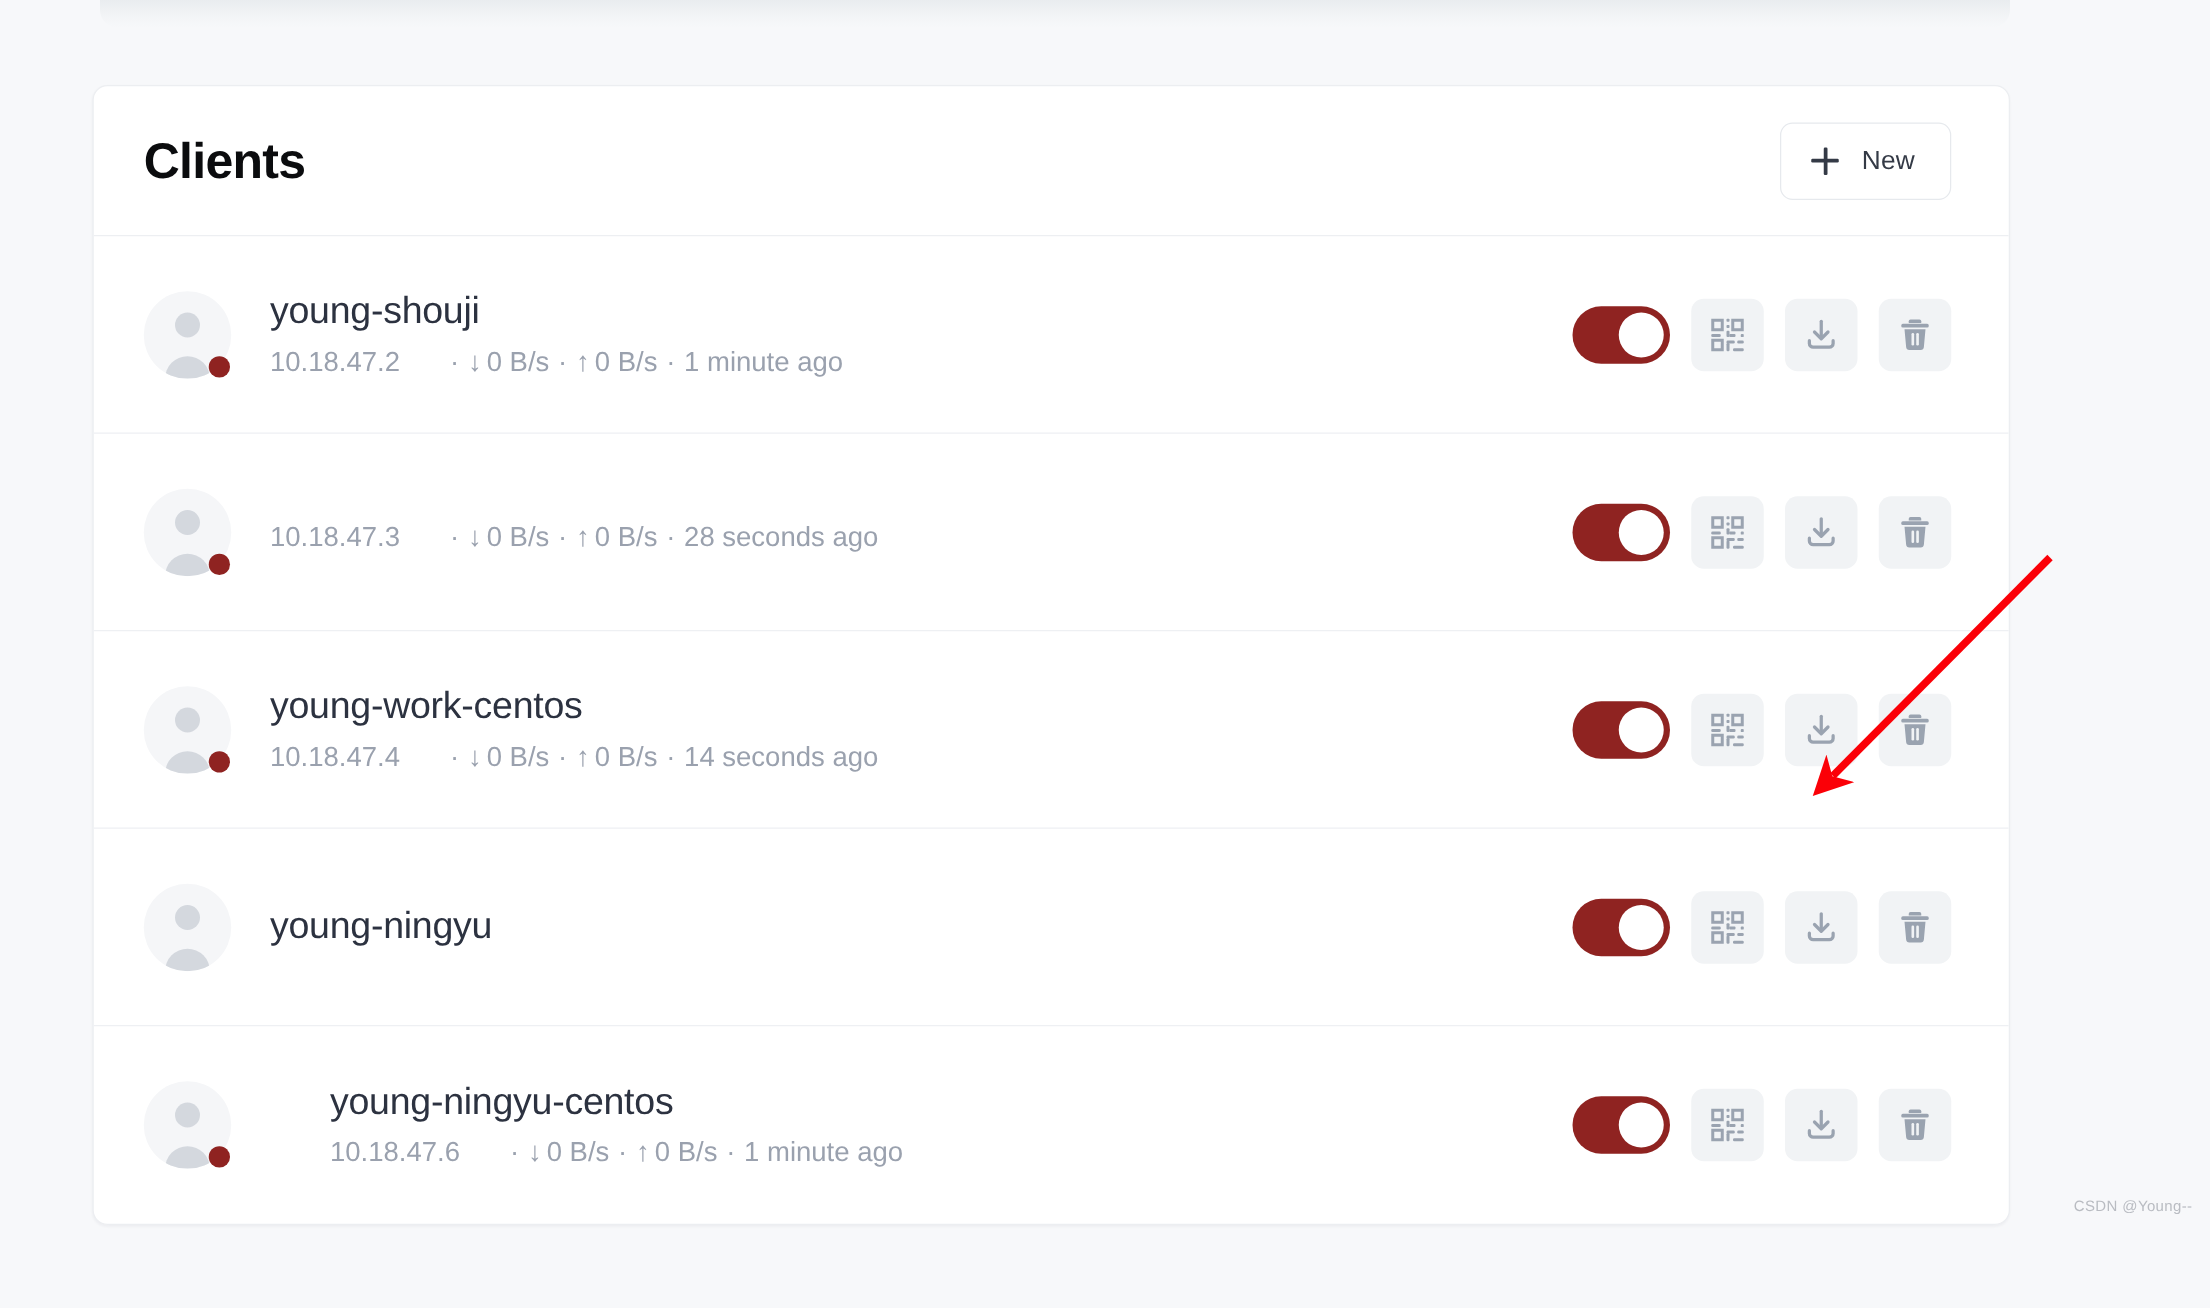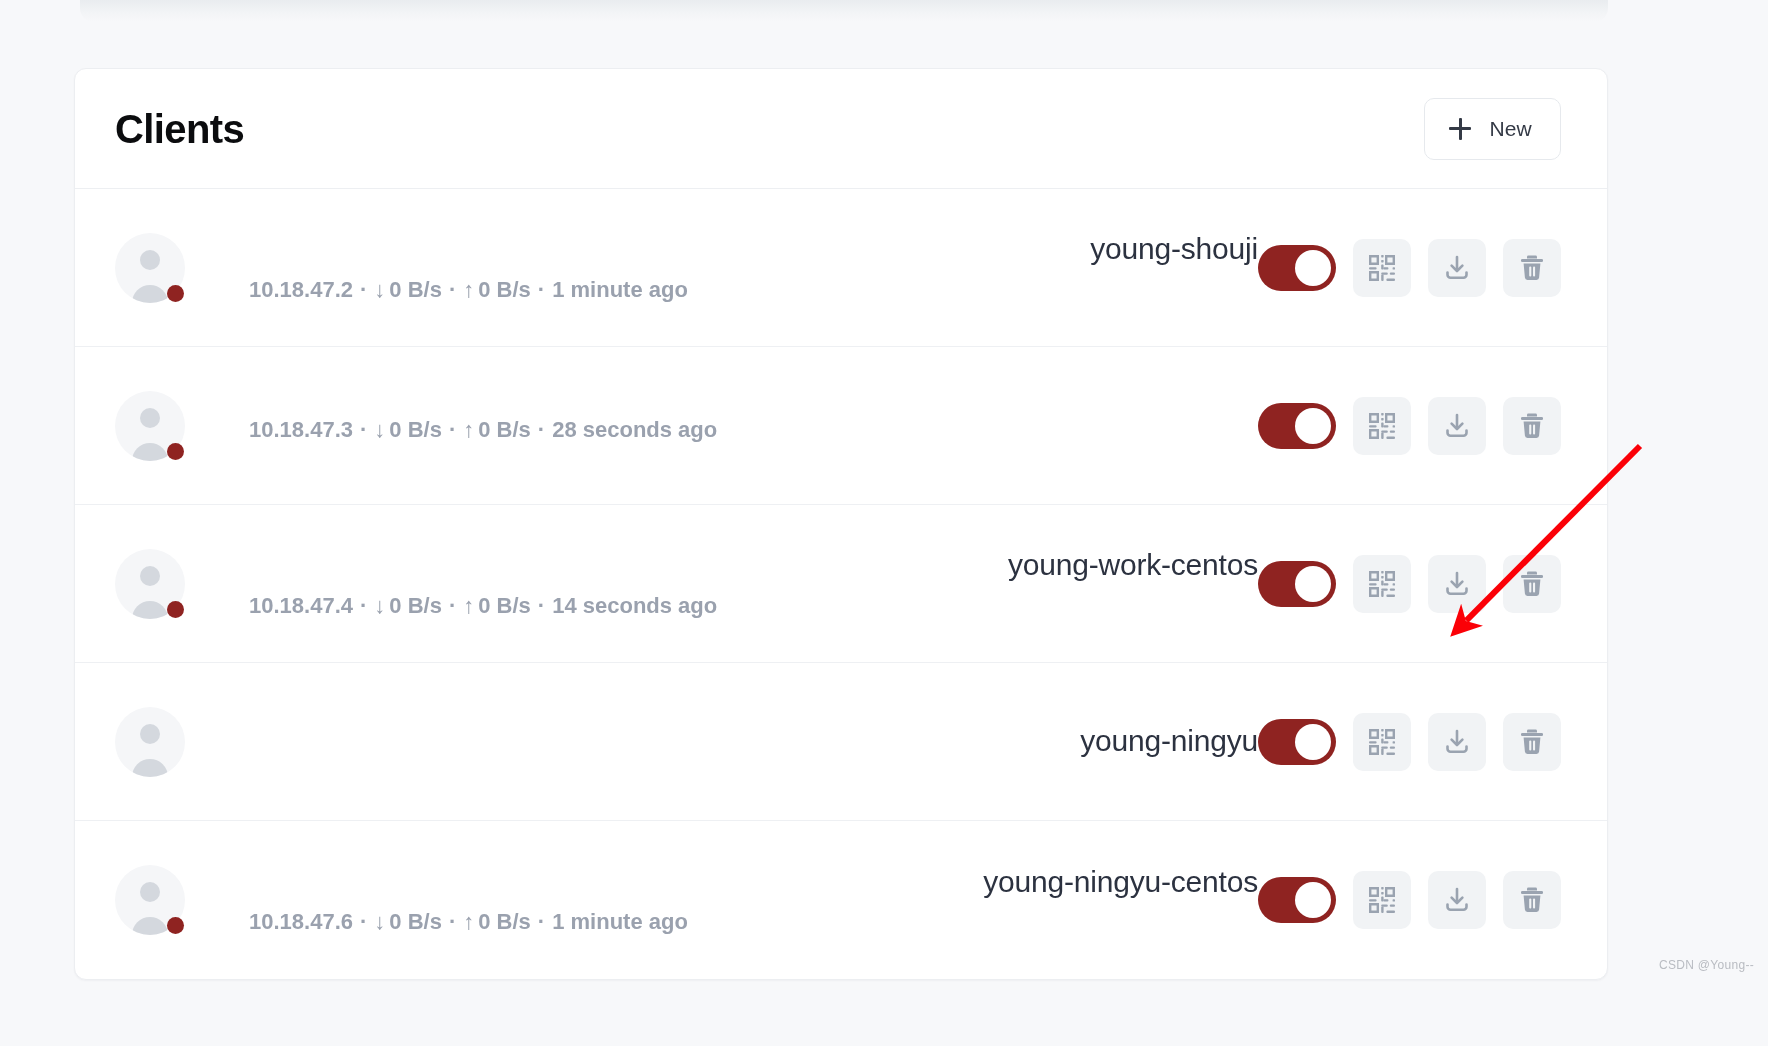--- a/index.html
+++ b/index.html
@@ -98,23 +98,22 @@
   .rows { position: relative; }
 
   .client-row {
     position: relative;
     height: 158px;
     display: flex;
     align-items: center;
     padding: 0 46px 0 40px;
     border-bottom: 1px solid #eef0f3;
     background: transparent;
-    text-align: right;
-  }
-  .client-row:last-child { border-bottom: none; }
+  }
+  .client-row:last-child { border-bottom: none; gap: 48px; }
 
   
   .avatar-wrap {
     position: relative;
     width: 70px; height: 70px;
     flex: none;
     margin-right: 31px;
   }
   .avatar {
     width: 70px; height: 70px;
@@ -147,21 +146,20 @@
     line-height: 1.15;
   }
   .meta-line {
     margin-top: 10px;
     display: flex;
     align-items: baseline;
     font-size: 22px;
     color: #9aa1ae;
     line-height: 1.2;
     white-space: nowrap;
-    font-weight: bold;
   }
   .meta-ip { min-width: 137px; }
   .meta-stats { display: flex; align-items: baseline; gap: 0; }
   .meta-sep { padding: 0 7px; }
   .arrow-glyph { font-size: 22px; color: #9aa1ae; padding-right: 4px; }
 
   
   .row-actions {
     display: flex;
     align-items: center;

